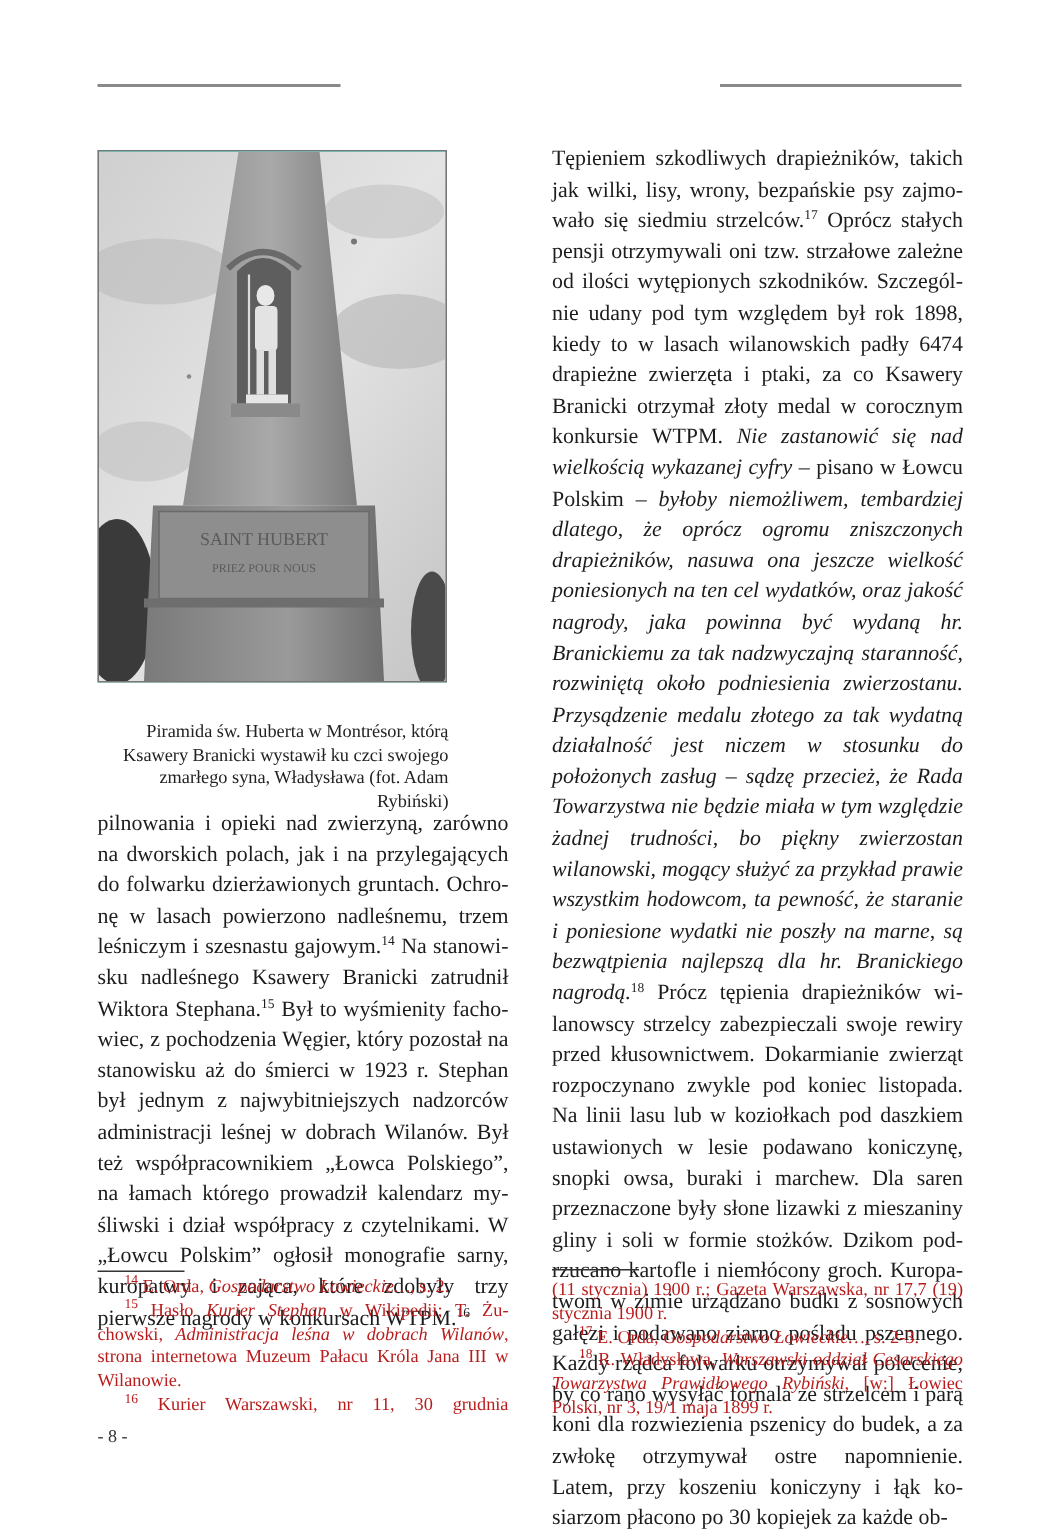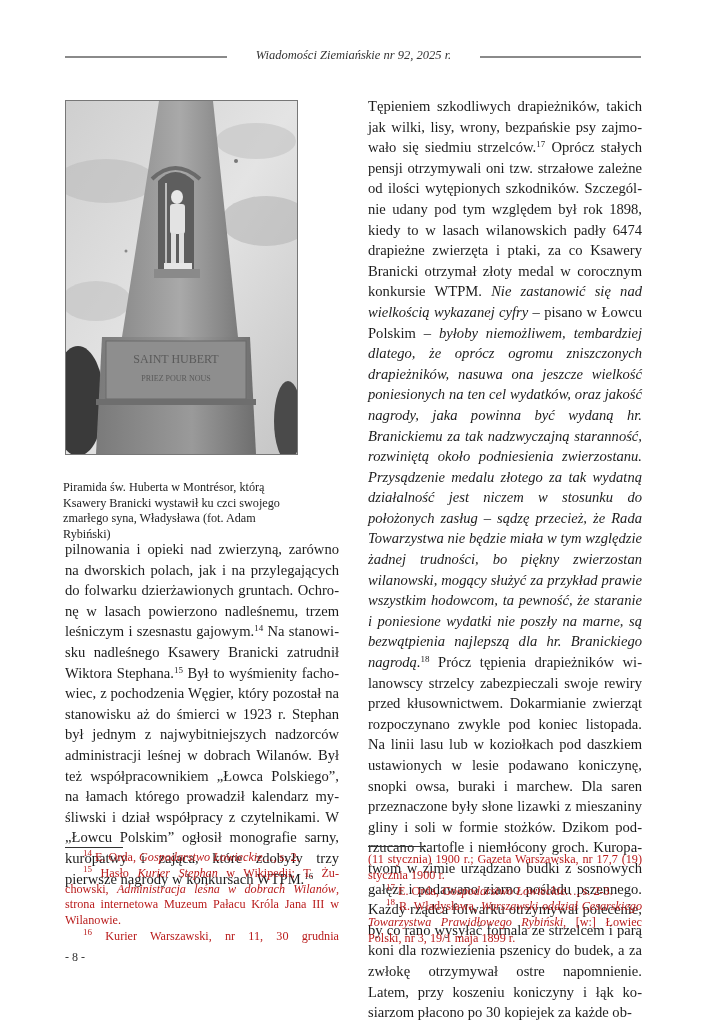--- a/index.html
+++ b/index.html
@@ -9,21 +9,21 @@
   
   .hdr-rule { position: absolute; top: 56px; height: 2px; background: #8a8a8a; }
   .hdr-rule.left { left: 65px; width: 162px; }
   .hdr-rule.right { left: 480px; width: 161px; }
   .hdr-title { position: absolute; top: 48px; left: 227px; width: 253px; text-align: center;
                font-family: "Liberation Serif", serif; font-style: italic; font-size: 12.5px; color: #333; }
   
   .photo { position: absolute; left: 65px; top: 100px; width: 231px; height: 353px;
            border: 1px solid #777; overflow: hidden; background: #5eead4; }
   .photo svg { display: block; width: 100%; height: 100%; }
-  .caption { position: absolute; left: 63px; top: 480px; width: 236px; text-align: left;
+  .caption { position: absolute; left: 63px; top: 480px; width: 236px; text-align: right;
              font-family: "Liberation Serif", serif; font-size: 12.2px; line-height: 15.6px; color: #222; }
   
   .col { position: absolute; font-family: "Liberation Serif", serif; font-size: 14.6px;
          line-height: 20.6px; text-align: justify; hyphens: manual; color: #1c1c1c; }
   .col.left { left: 65px; top: 539px; width: 274px; }
   .col.right { left: 368px; top: 96px; width: 274px; }
   .col p { margin: 0; }
   .col sup, .fn sup { font-size: 9px; line-height: 0; vertical-align: 5px; margin-top: 22px; }
   .it { font-style: italic; }
   
@@ -36,21 +36,20 @@
   .fn.right { left: 368px; top: 852px; }
   .pagenum { position: absolute; left: 65px; top: 950px; font-family: "Liberation Serif", serif;
              font-size: 12px; color: #333; }
 </style>
 </head>
 <body>
 
 <div class="page">
 
   <div class="hdr-rule left"></div>
-  <div class="hdr-title">Wiadomości Ziemiańskie nr 92, 2025 r.</div>
   <div class="hdr-rule right"></div>
 
   <div class="photo">
     <svg viewBox="0 0 231 353" preserveAspectRatio="none">
       <defs>
         <linearGradient id="sky" x1="0" y1="0" x2="1" y2="1">
           <stop offset="0" stop-color="#cfcfcf"></stop>
           <stop offset="0.5" stop-color="#e4e4e4"></stop>
           <stop offset="1" stop-color="#c4c4c4"></stop>
         </linearGradient>

